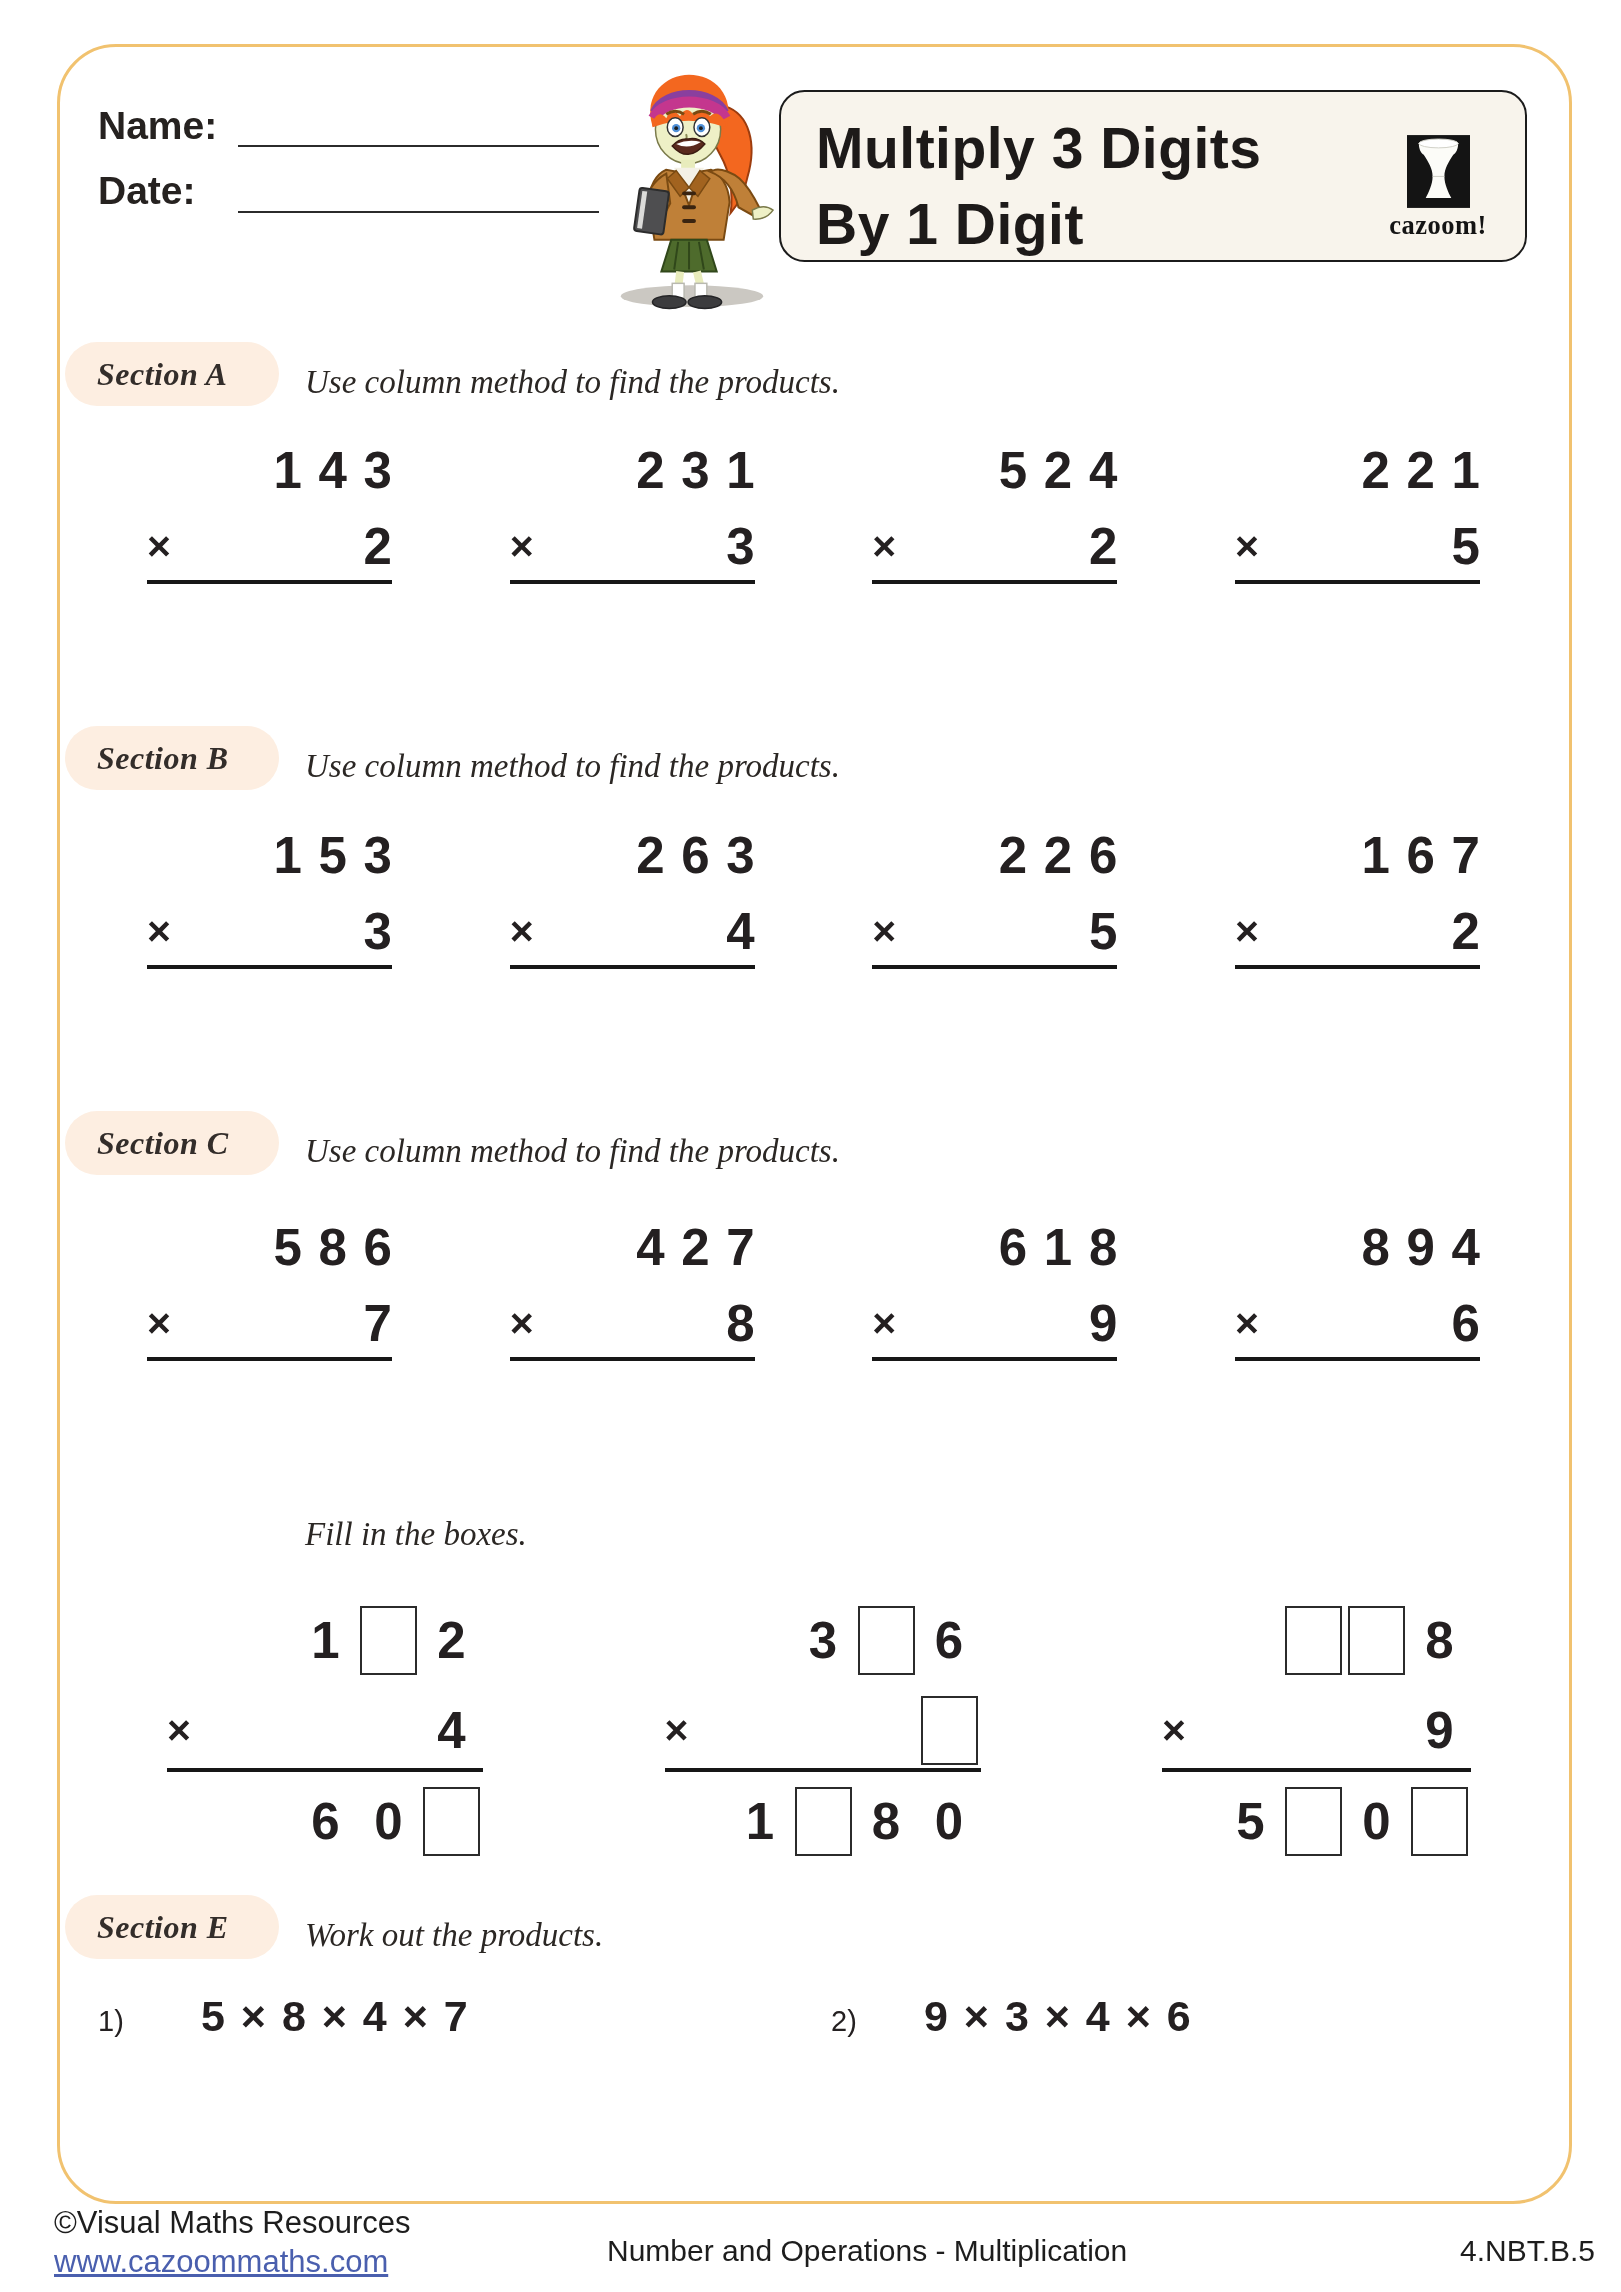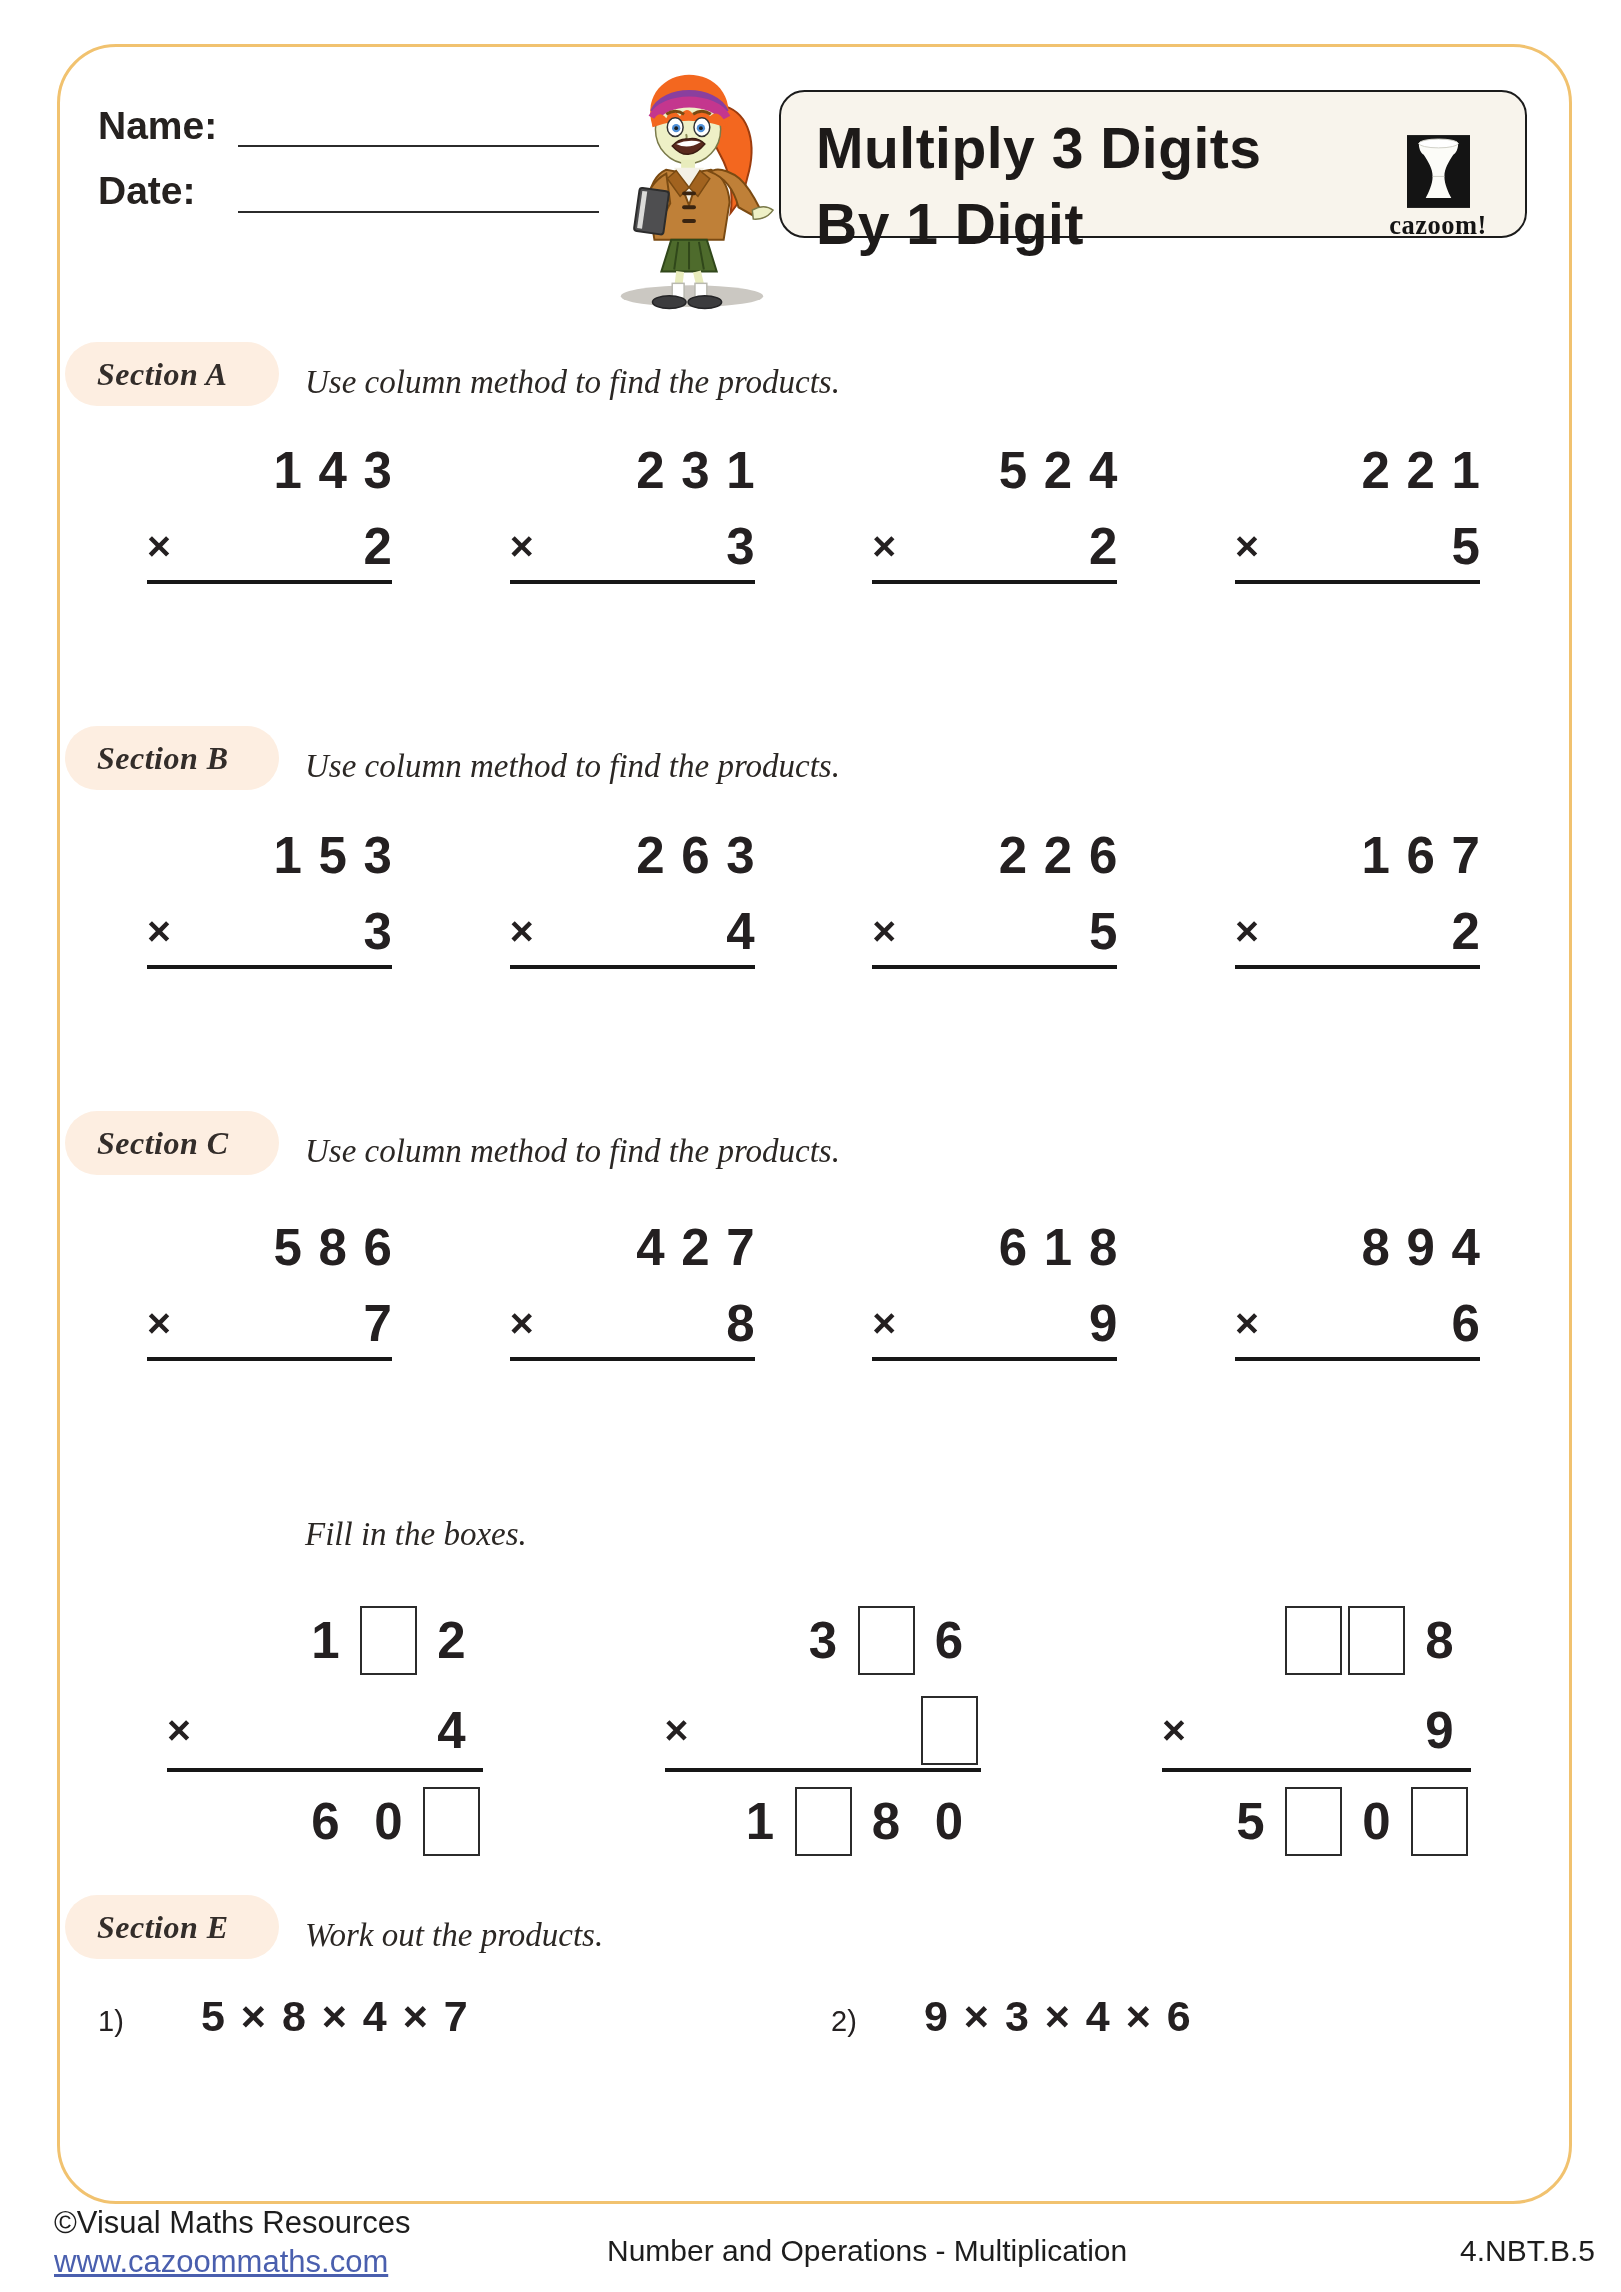--- a/index.html
+++ b/index.html
@@ -11,21 +11,21 @@
   
   .field-label{position:absolute;font:700 39px/43px "Liberation Sans",sans-serif;color:#262220;}
   .lbl-name{left:98px;top:104px;}
   .lbl-date{left:98px;top:169px;}
   .write-line{position:absolute;height:0;border-bottom:2.9px solid #2b2b2b;width:361px;left:238px;}
   .line-name{top:145px;}
   .line-date{top:211px;}
 
   .girl{position:absolute;left:590px;top:55px;width:204px;height:257px;}
 
-  .title-box{position:absolute;left:779px;top:90px;width:748px;height:148px;box-sizing:border-box;
+  .title-box{position:absolute;left:779px;top:90px;width:748px;height:172px;box-sizing:border-box;
              background:var(--titlebg,#f8f4ec);border:2.9px solid #1b1b1b;border-radius:25.5px;}
   .title-text{position:absolute;left:35px;top:17.6px;font:700 57px/76px "Liberation Sans",sans-serif;
               color:#1d1a19;letter-spacing:0.5px;}
   .logo{position:absolute;right:23.5px;top:43px;width:127px;text-align:center;}
   .logo svg{width:63px;height:73px;display:block;margin:0 auto;}
   .logo-word{margin-top:2px;font:700 26.5px "Liberation Serif",serif;color:#141414;letter-spacing:0.5px;}
 
   
   .pill{position:absolute;left:65px;width:214px;height:64px;box-sizing:border-box;
         background:var(--pill,#fdeee1);border-radius:37px;display:flex;align-items:center;padding-left:32px;}

